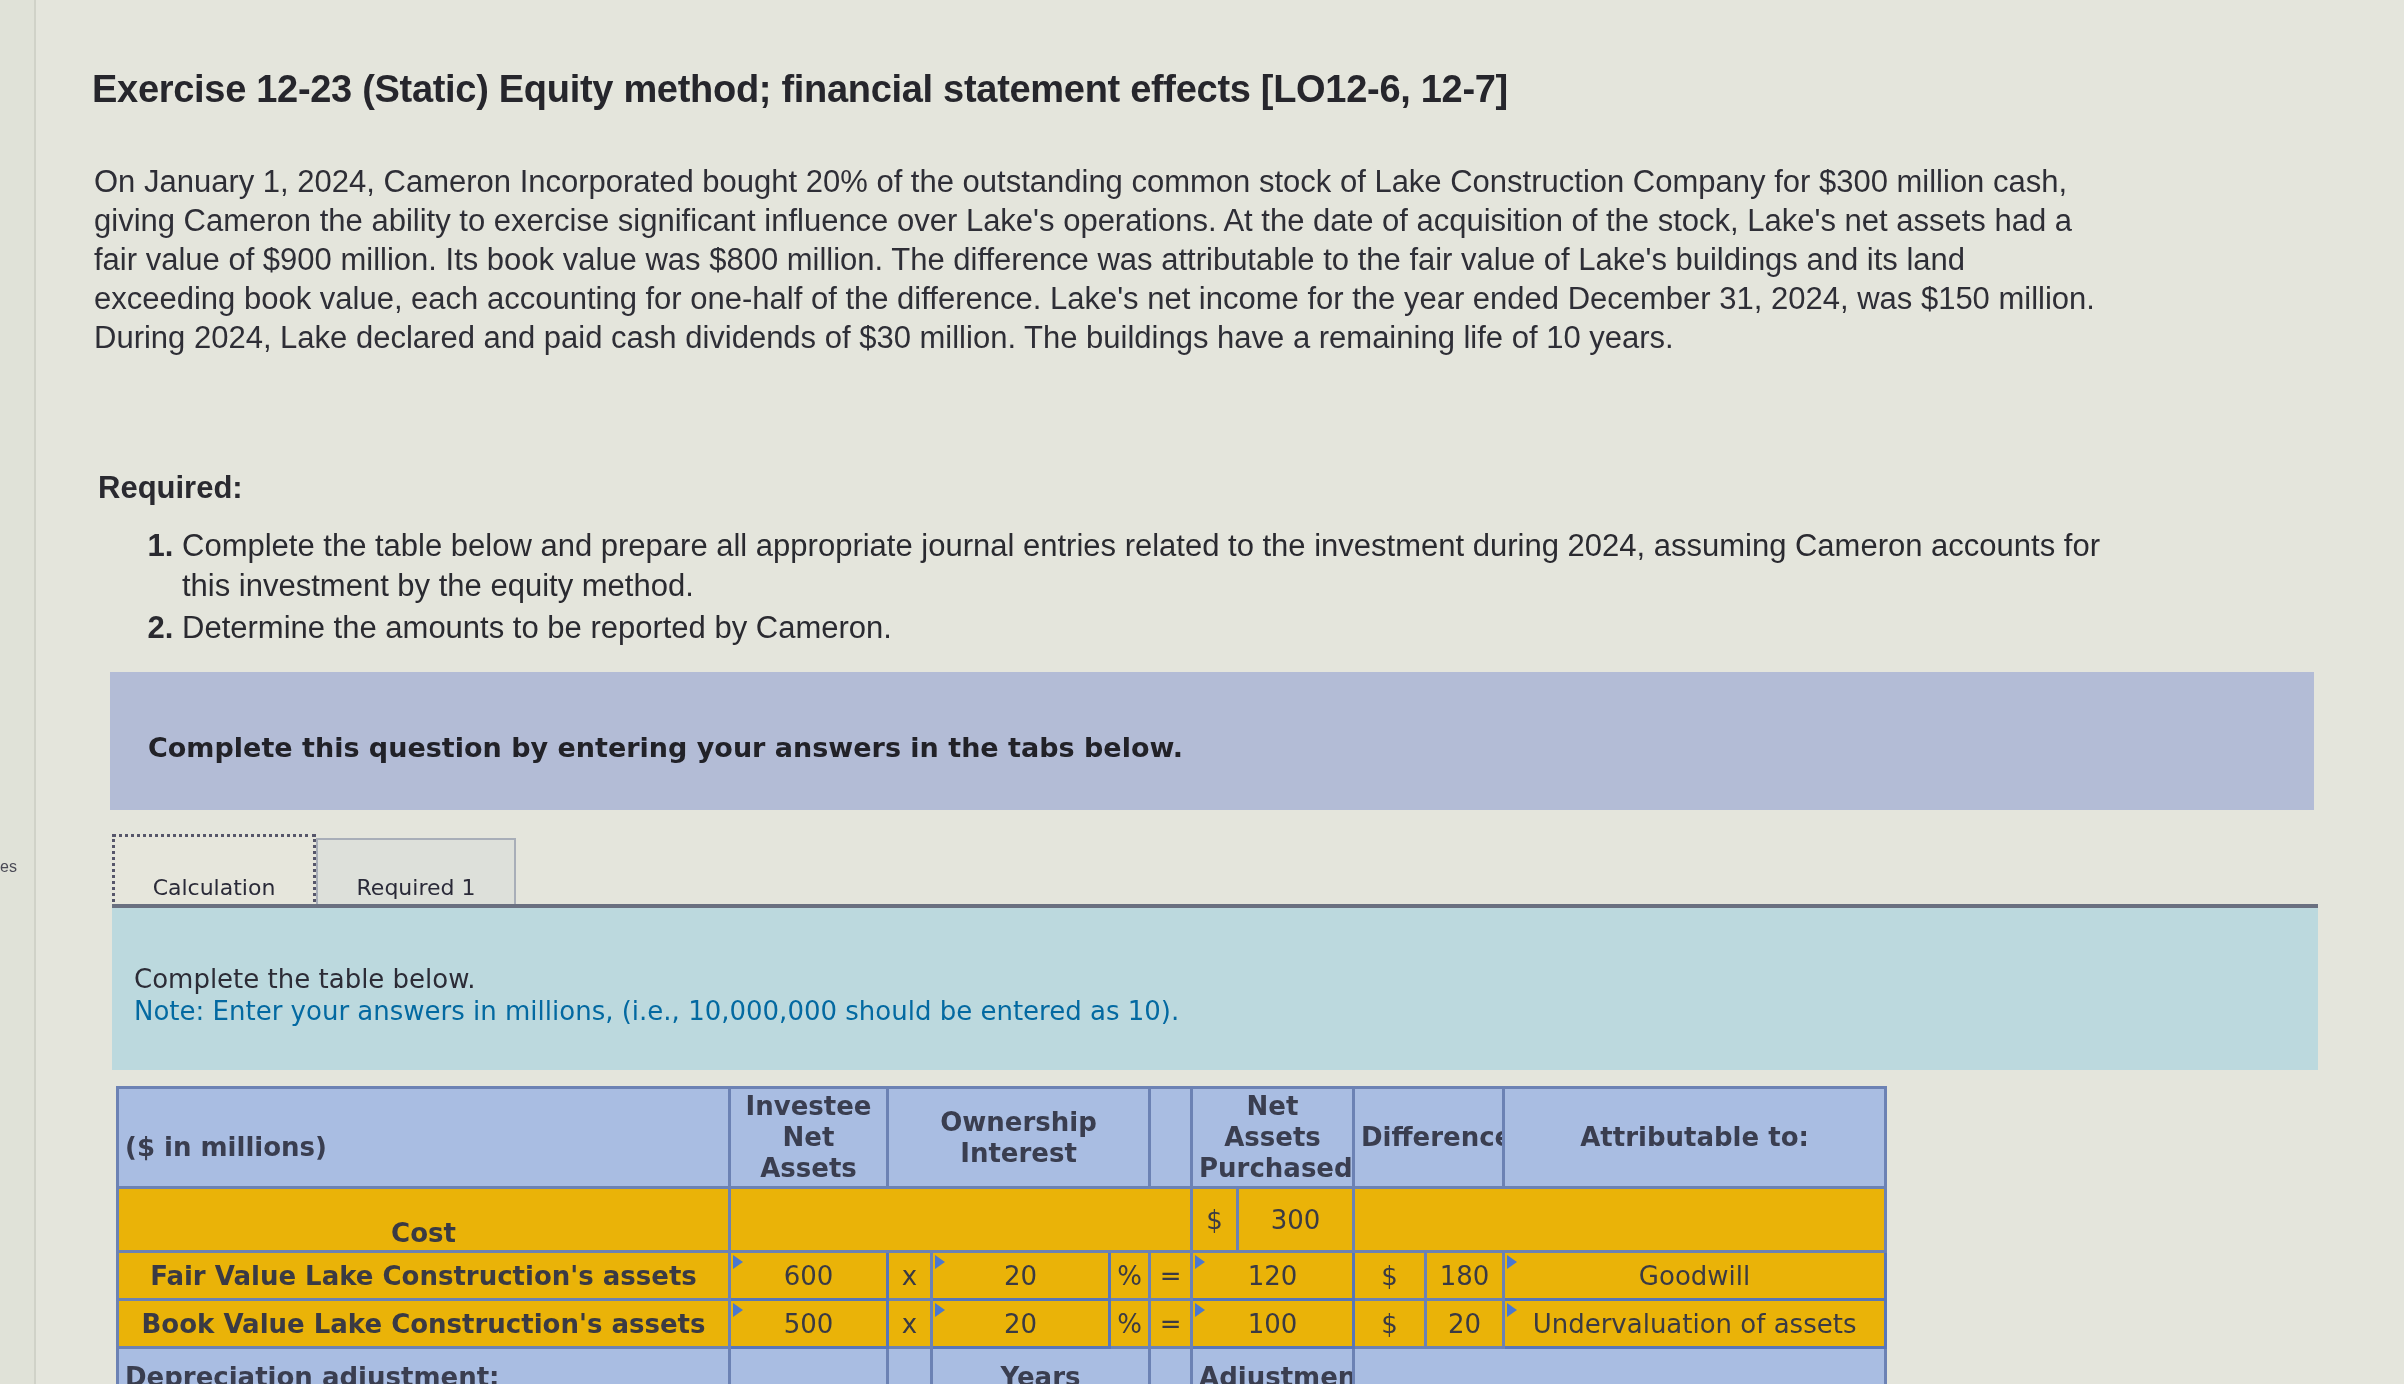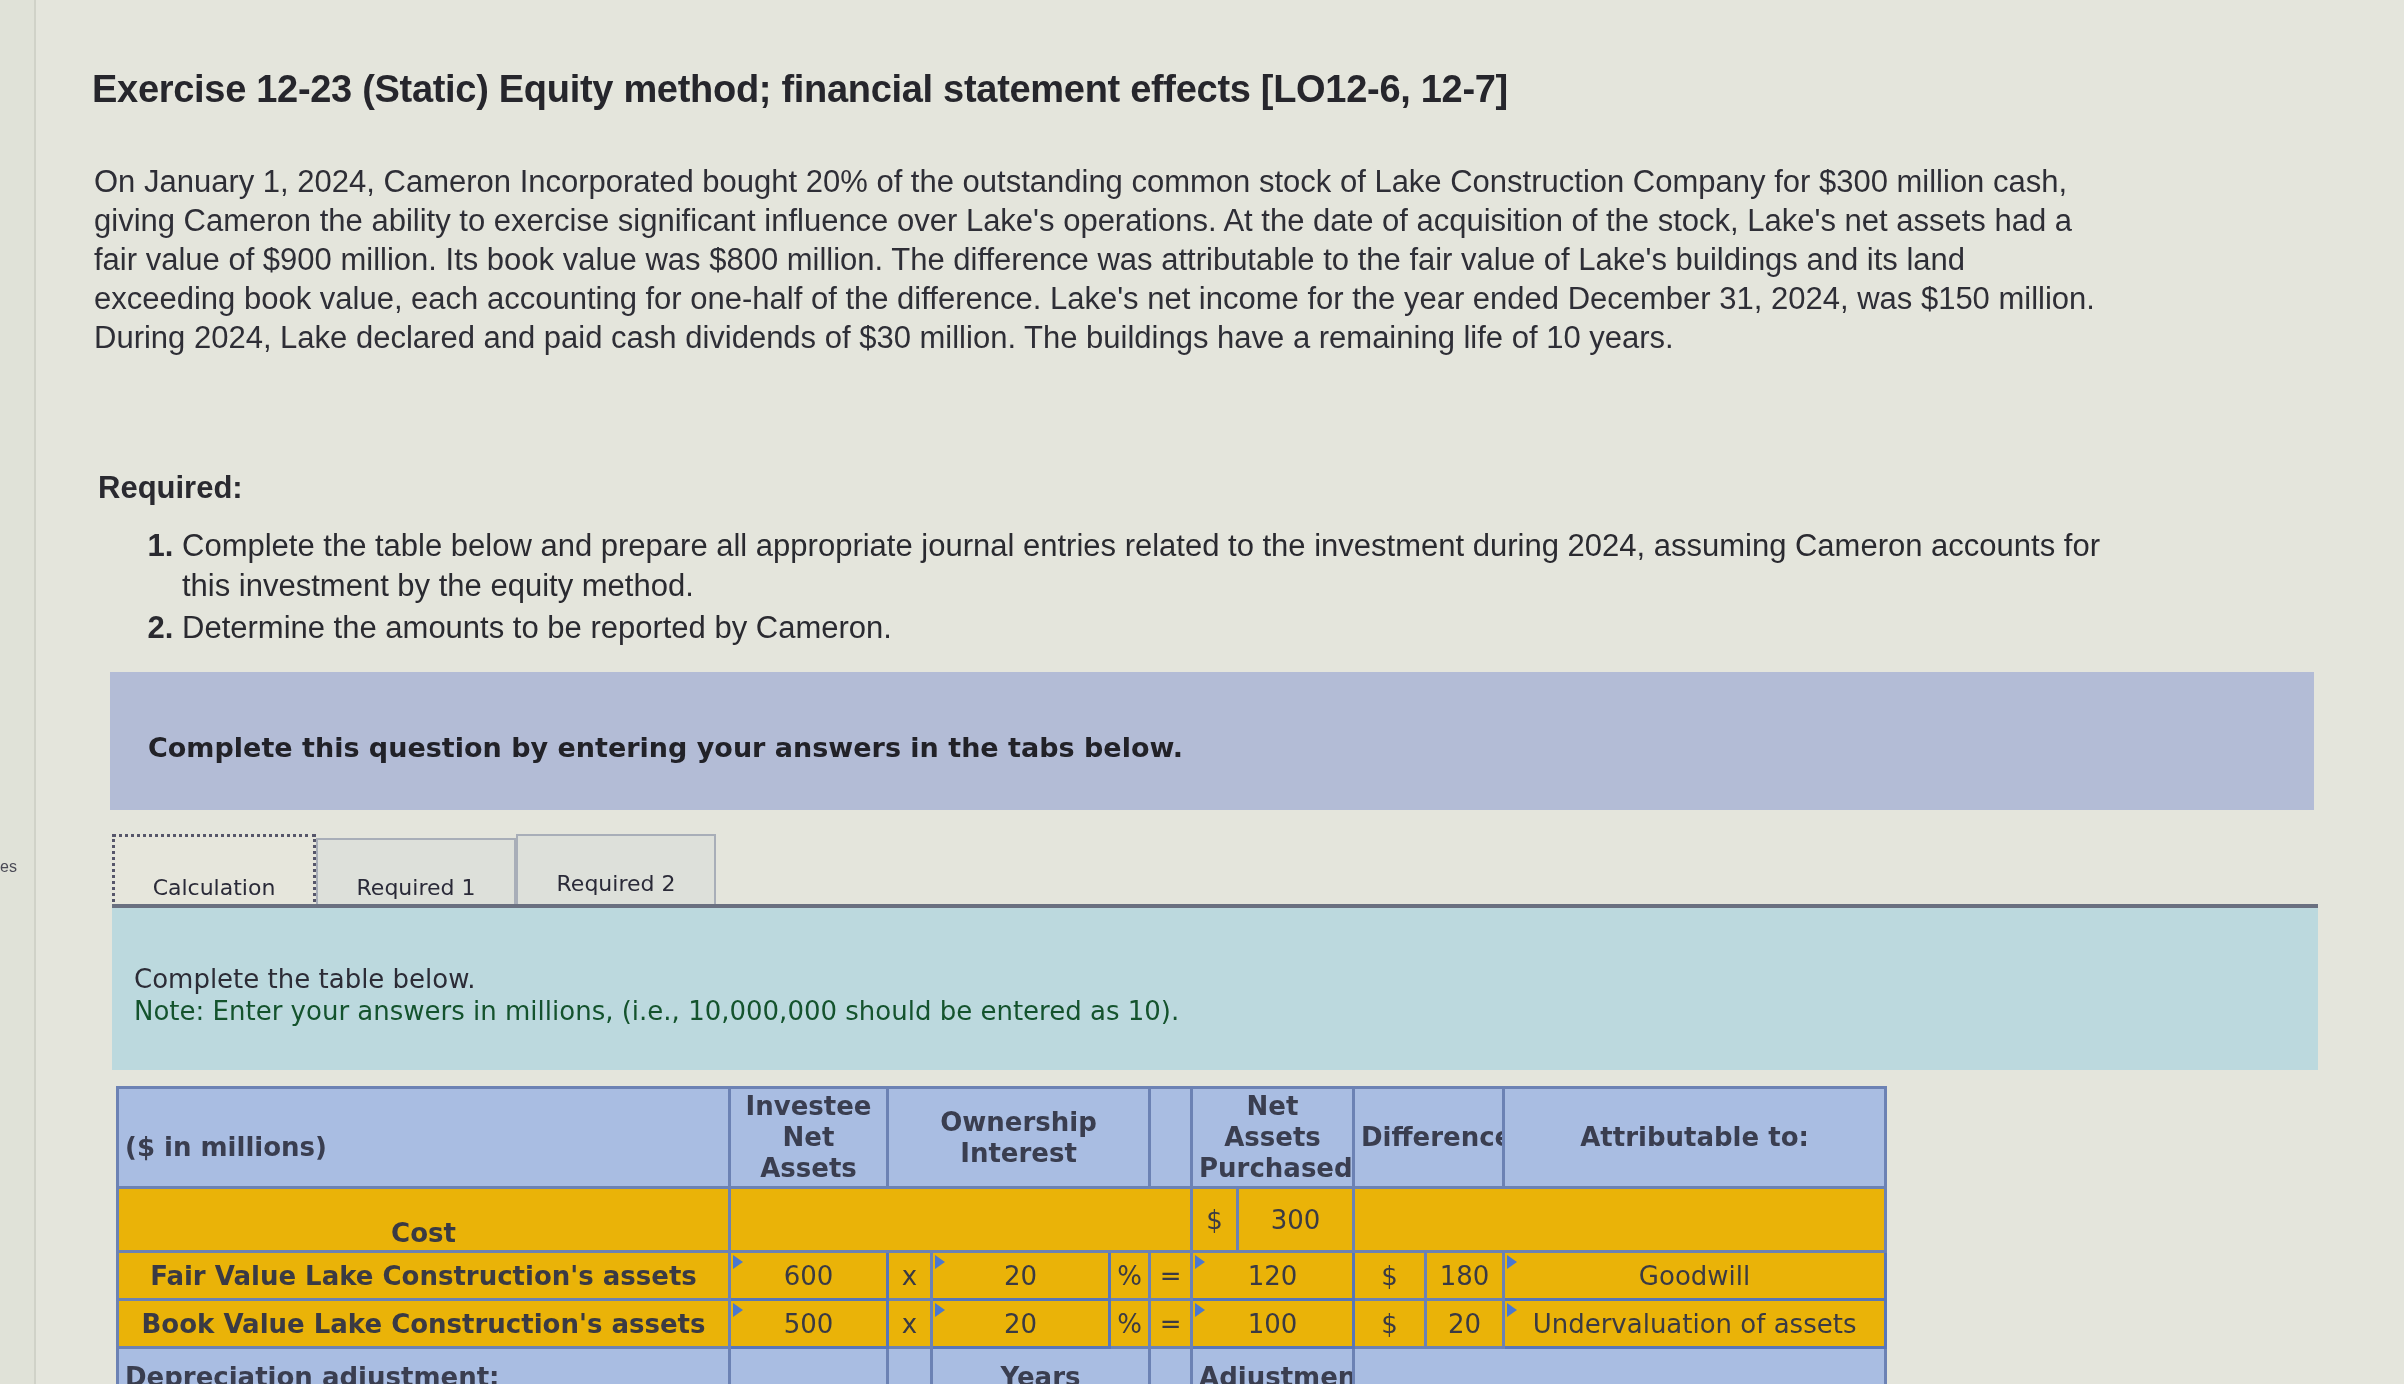--- a/index.html
+++ b/index.html
@@ -60,21 +60,21 @@
   .panel {
     position: absolute; left: 112px; top: 904px; width: 2206px; height: 162px;
     background: #bcd9de; border-top: 4px solid #6a7080;
   }
   .panel-line1 {
     position: absolute; left: 22px; top: 56px;
     font-family: "DejaVu Sans", sans-serif; font-size: 26px; color: #2c2c36;
   }
   .panel-line2 {
     position: absolute; left: 22px; top: 88px;
-    font-family: "DejaVu Sans", sans-serif; font-size: 26px; color: #14532d;
+    font-family: "DejaVu Sans", sans-serif; font-size: 26px; color: #0369a1;
   }
   .table-wrap {
     position: absolute; left: 116px; top: 1086px; width: 1768px; height: 300px;
     background: #6a80b0;
   }
   table.calc {
     border-collapse: collapse; width: 1768px; table-layout: fixed;
     font-family: "DejaVu Sans", sans-serif; font-size: 26px;
   }
   table.calc td, table.calc th {
@@ -122,23 +122,20 @@
 <div class="banner">
   <div class="banner-text">Complete this question by entering your answers in the tabs below.</div>
 </div>
 
 <div class="tabs">
   <div class="tab tab-calc active">
     <span>Calculation</span>
   </div>
   <div class="tab tab-r1">
     <span>Required 1</span>
-  </div>
-  <div class="tab tab-r2">
-    <span>Required 2</span>
   </div>
 </div>
 
 <div class="panel">
   <div class="panel-line1">Complete the table below.</div>
   <div class="panel-line2">Note: Enter your answers in millions, (i.e., 10,000,000 should be entered as 10).</div>
 </div>
 
 <div class="table-wrap">
   <table class="calc">

